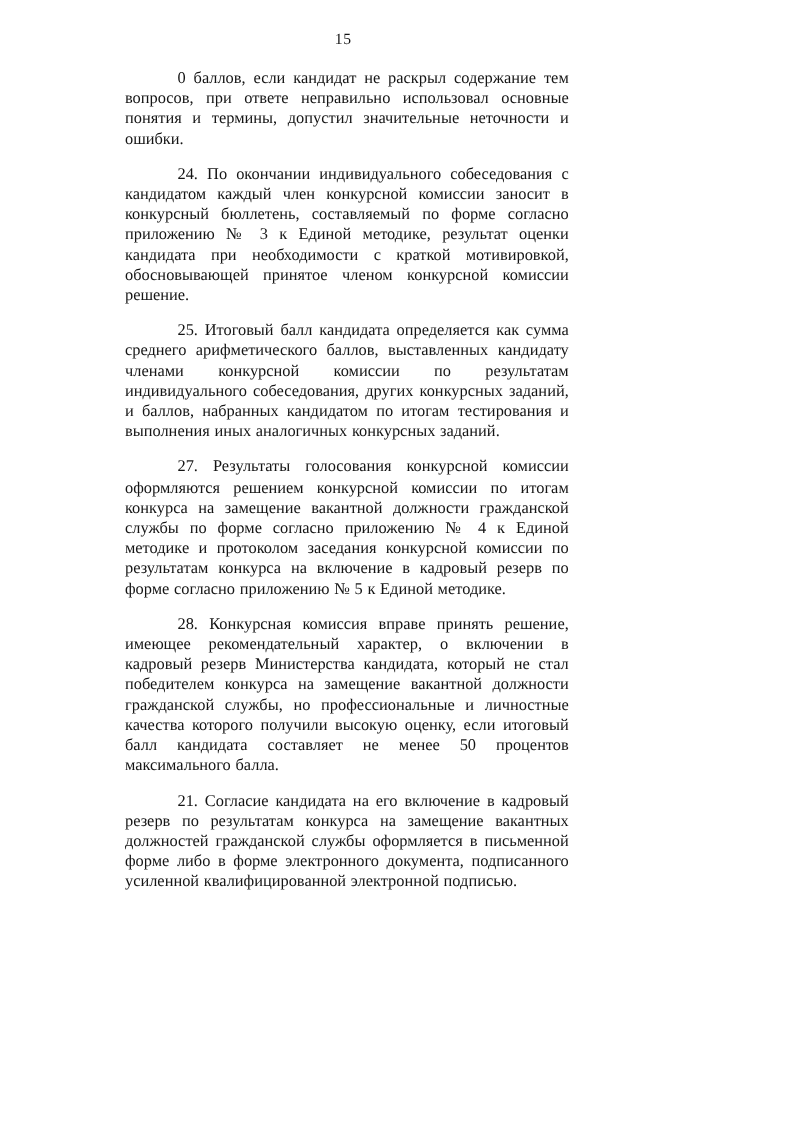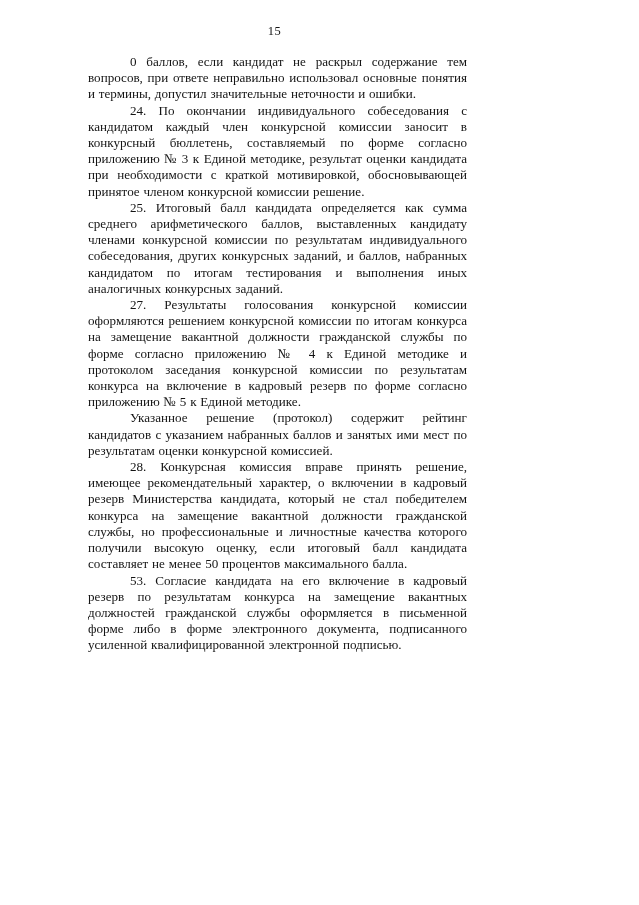--- a/index.html
+++ b/index.html
@@ -24,35 +24,34 @@
     left: 0;
     width: 100%;
     text-align: center;
     font-size: 12.5px;
     letter-spacing: 0.5px;
   }
   .content {
     margin-top: 30px;
   }
   .para {
-    margin: 0;
+    margin: 12px;
     font-size: 13.1px;
     line-height: 16.2px;
     text-align: justify;
     text-indent: 42px;
     word-spacing: 0.5px;
   }
 </style>
 </head>
 <body>
 
 <div class="page">
   <div class="page-number">15</div>
   <div class="content">
     <p class="para">0 баллов, если кандидат не раскрыл содержание тем вопросов, при ответе неправильно использовал основные понятия и термины, допустил значительные неточности и ошибки.</p>
     <p class="para">24. По окончании индивидуального собеседования с кандидатом каждый член конкурсной комиссии заносит в конкурсный бюллетень, составляемый по форме согласно приложению № 3 к Единой методике, результат оценки кандидата при необходимости с краткой мотивировкой, обосновывающей принятое членом конкурсной комиссии решение.</p>
     <p class="para">25. Итоговый балл кандидата определяется как сумма среднего арифметического баллов, выставленных кандидату членами конкурсной комиссии по результатам индивидуального собеседования, других конкурсных заданий, и баллов, набранных кандидатом по итогам тестирования и выполнения иных аналогичных конкурсных заданий.</p>
     <p class="para">27. Результаты голосования конкурсной комиссии оформляются решением конкурсной комиссии по итогам конкурса на замещение вакантной должности гражданской службы по форме согласно приложению № 4 к Единой методике и протоколом заседания конкурсной комиссии по результатам конкурса на включение в кадровый резерв по форме согласно приложению № 5 к Единой методике.</p>
-    <p class="para">Указанное решение (протокол) содержит рейтинг кандидатов с указанием набранных баллов и занятых ими мест по результатам оценки конкурсной комиссией.</p>
     <p class="para">28. Конкурсная комиссия вправе принять решение, имеющее рекомендательный характер, о включении в кадровый резерв Министерства кандидата, который не стал победителем конкурса на замещение вакантной должности гражданской службы, но профессиональные и личностные качества которого получили высокую оценку, если итоговый балл кандидата составляет не менее 50 процентов максимального балла.</p>
-    <p class="para">53. Согласие кандидата на его включение в кадровый резерв по результатам конкурса на замещение вакантных должностей гражданской службы оформляется в письменной форме либо в форме электронного документа, подписанного усиленной квалифицированной электронной подписью.</p>
+    <p class="para">21. Согласие кандидата на его включение в кадровый резерв по результатам конкурса на замещение вакантных должностей гражданской службы оформляется в письменной форме либо в форме электронного документа, подписанного усиленной квалифицированной электронной подписью.</p>
   </div>
 </div>
 
 </body></html>

